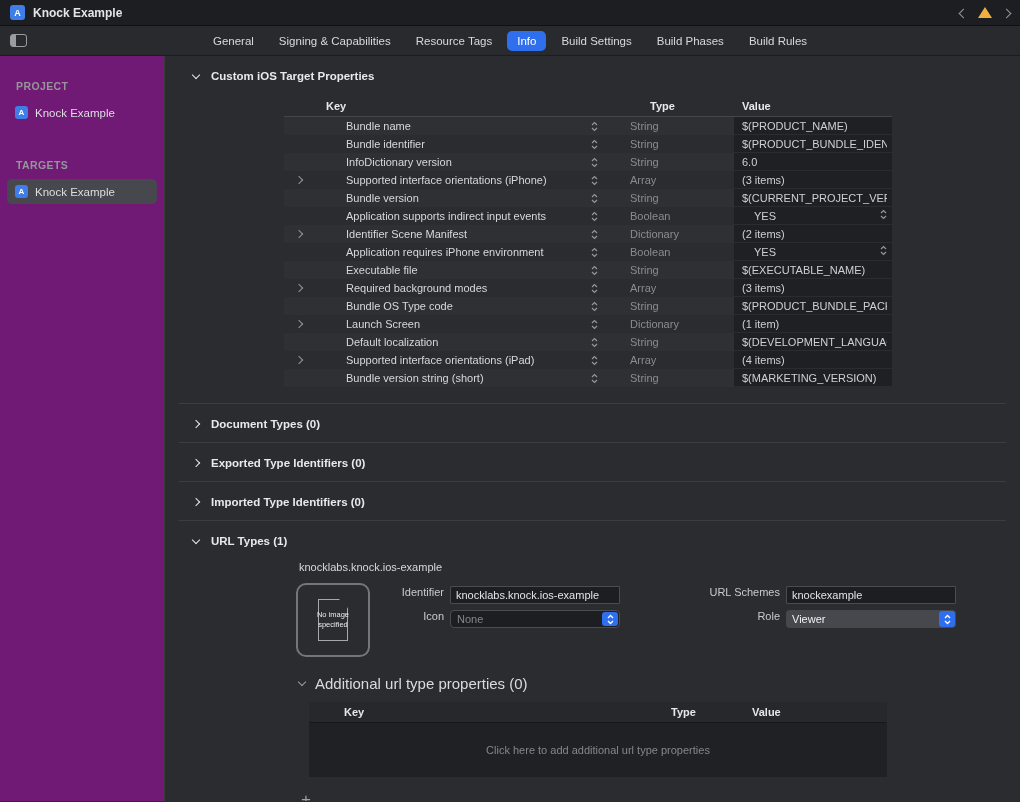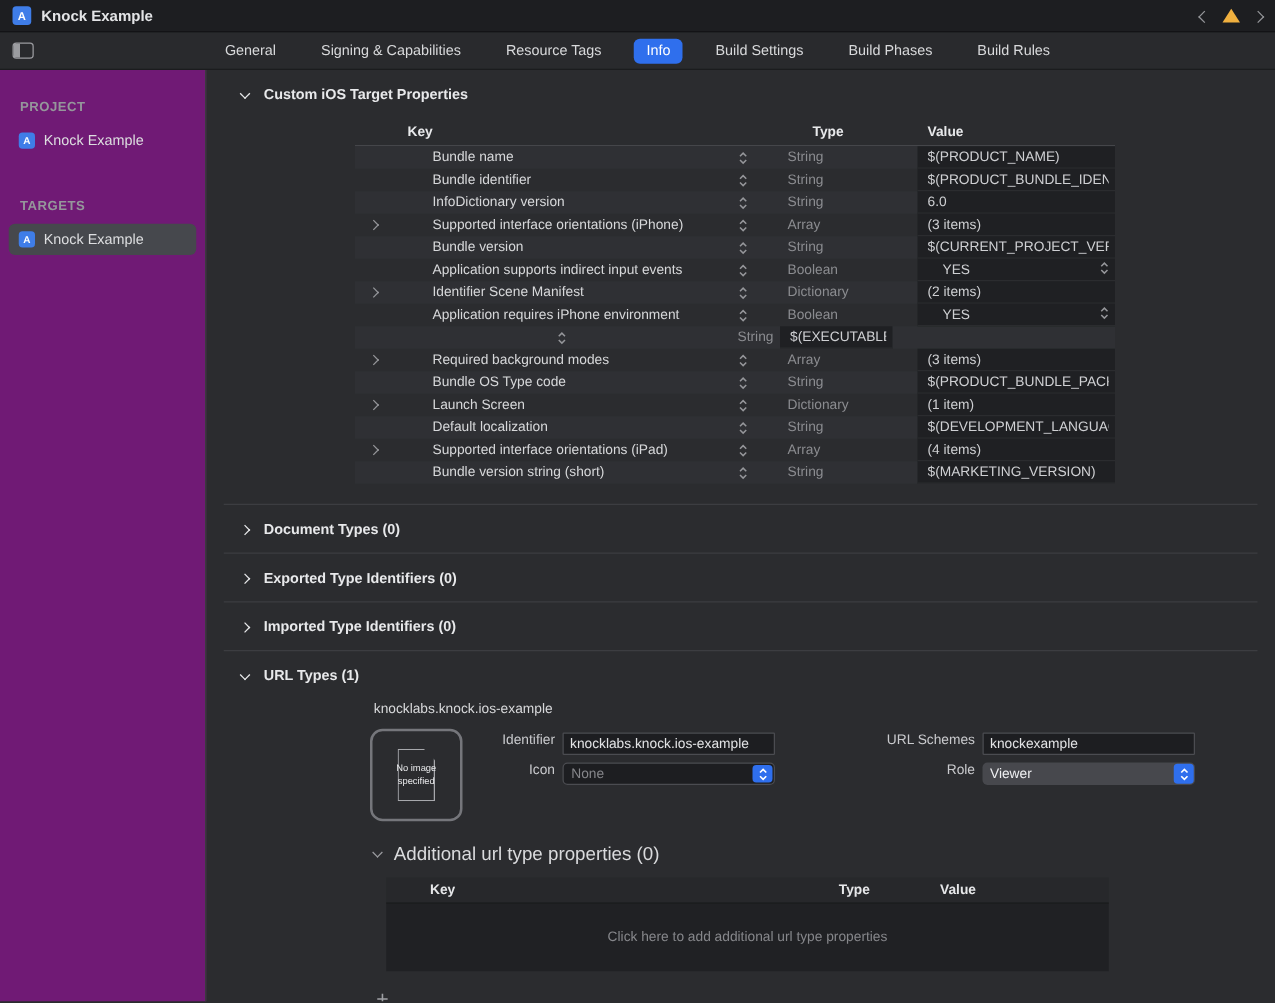--- a/index.html
+++ b/index.html
@@ -36,21 +36,21 @@
     position:relative; border-bottom:1px solid #1b1c1e;
   }
   .sidebar-toggle {
     position:absolute; left:10px; width:17px; height:13px;
     border:1.5px solid #9b9ca0; border-radius:3px;
   }
   .sidebar-toggle::before {
     content:""; position:absolute; left:0; top:0; bottom:0; width:5px;
     background:#9b9ca0; border-radius:1px 0 0 1px;
   }
-  .tabs { margin:0 auto; display:flex; gap:16px; align-items:flex-end; }
+  .tabs { margin:0 auto; display:flex; gap:5px; align-items:flex-end; }
   .tab {
     font-size:11.5px; color:#d8d9db; padding:4px 10px; border-radius:5px;
     white-space:nowrap; cursor:default;
   }
   .tab.active { color:#ffffff; }
 
   
   .content { display:flex; height:745px; }
   .sidebar {
     width:165px; background:#701a75; border-right:1px solid #3a3b3f;
@@ -366,20 +366,21 @@
         <svg width="7" height="11" viewBox="0 0 7 11">
                     <path d="M1 4 L3.5 1.5 L6 4 M1 7 L3.5 9.5 L6 7" stroke="#95969a" stroke-width="1.2" fill="none"></path>
                   </svg>
       </span>
     </span>
   </div>
             <div class="prow alt">
     <span class="cell-chev">
                 <span class="chev right row-chev" style="visibility: hidden;"></span>
               </span>
+    <span class="cell-key">Executable file</span>
     <span class="cell-stepper">
       <svg width="7" height="11" viewBox="0 0 7 11">
                   <path d="M1 4 L3.5 1.5 L6 4 M1 7 L3.5 9.5 L6 7" stroke="#95969a" stroke-width="1.2" fill="none"></path>
                 </svg>
     </span>
     <span class="cell-type">String</span>
     <span class="cell-value">
       <span class="val-text">$(EXECUTABLE_NAME)</span>
 
     </span>

